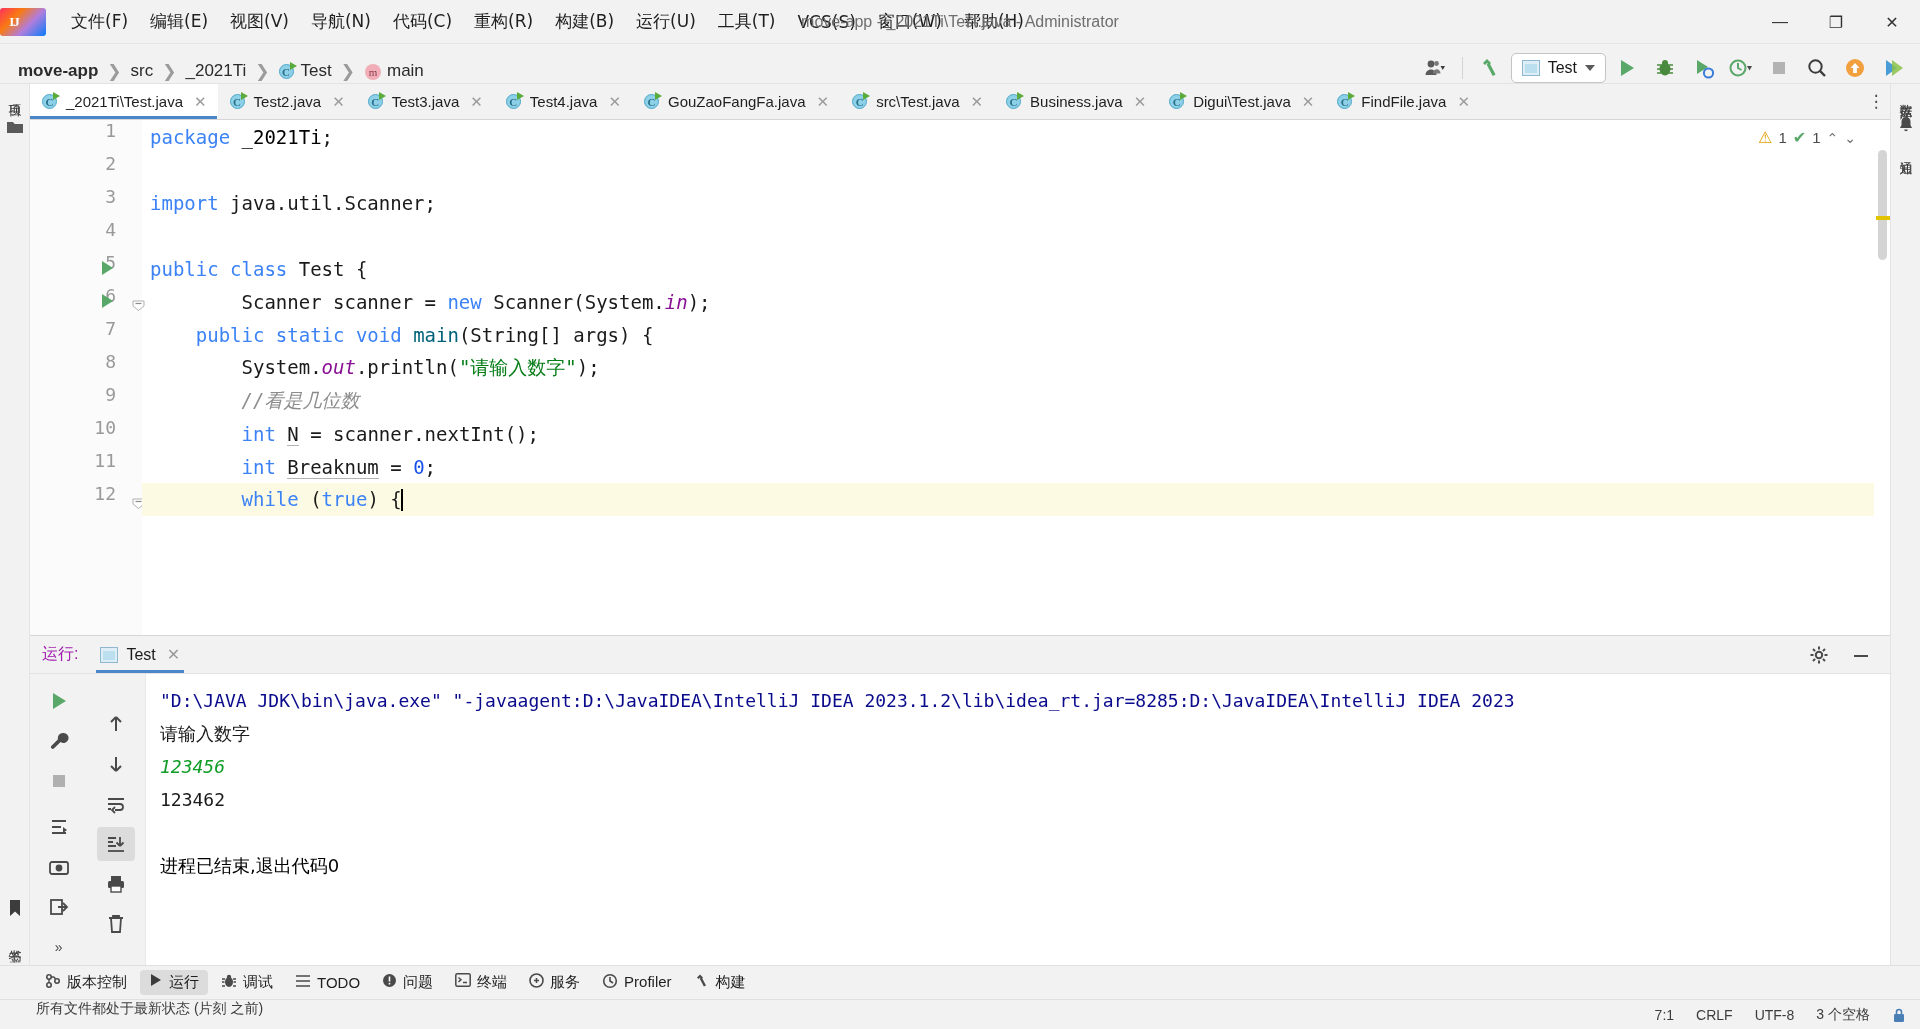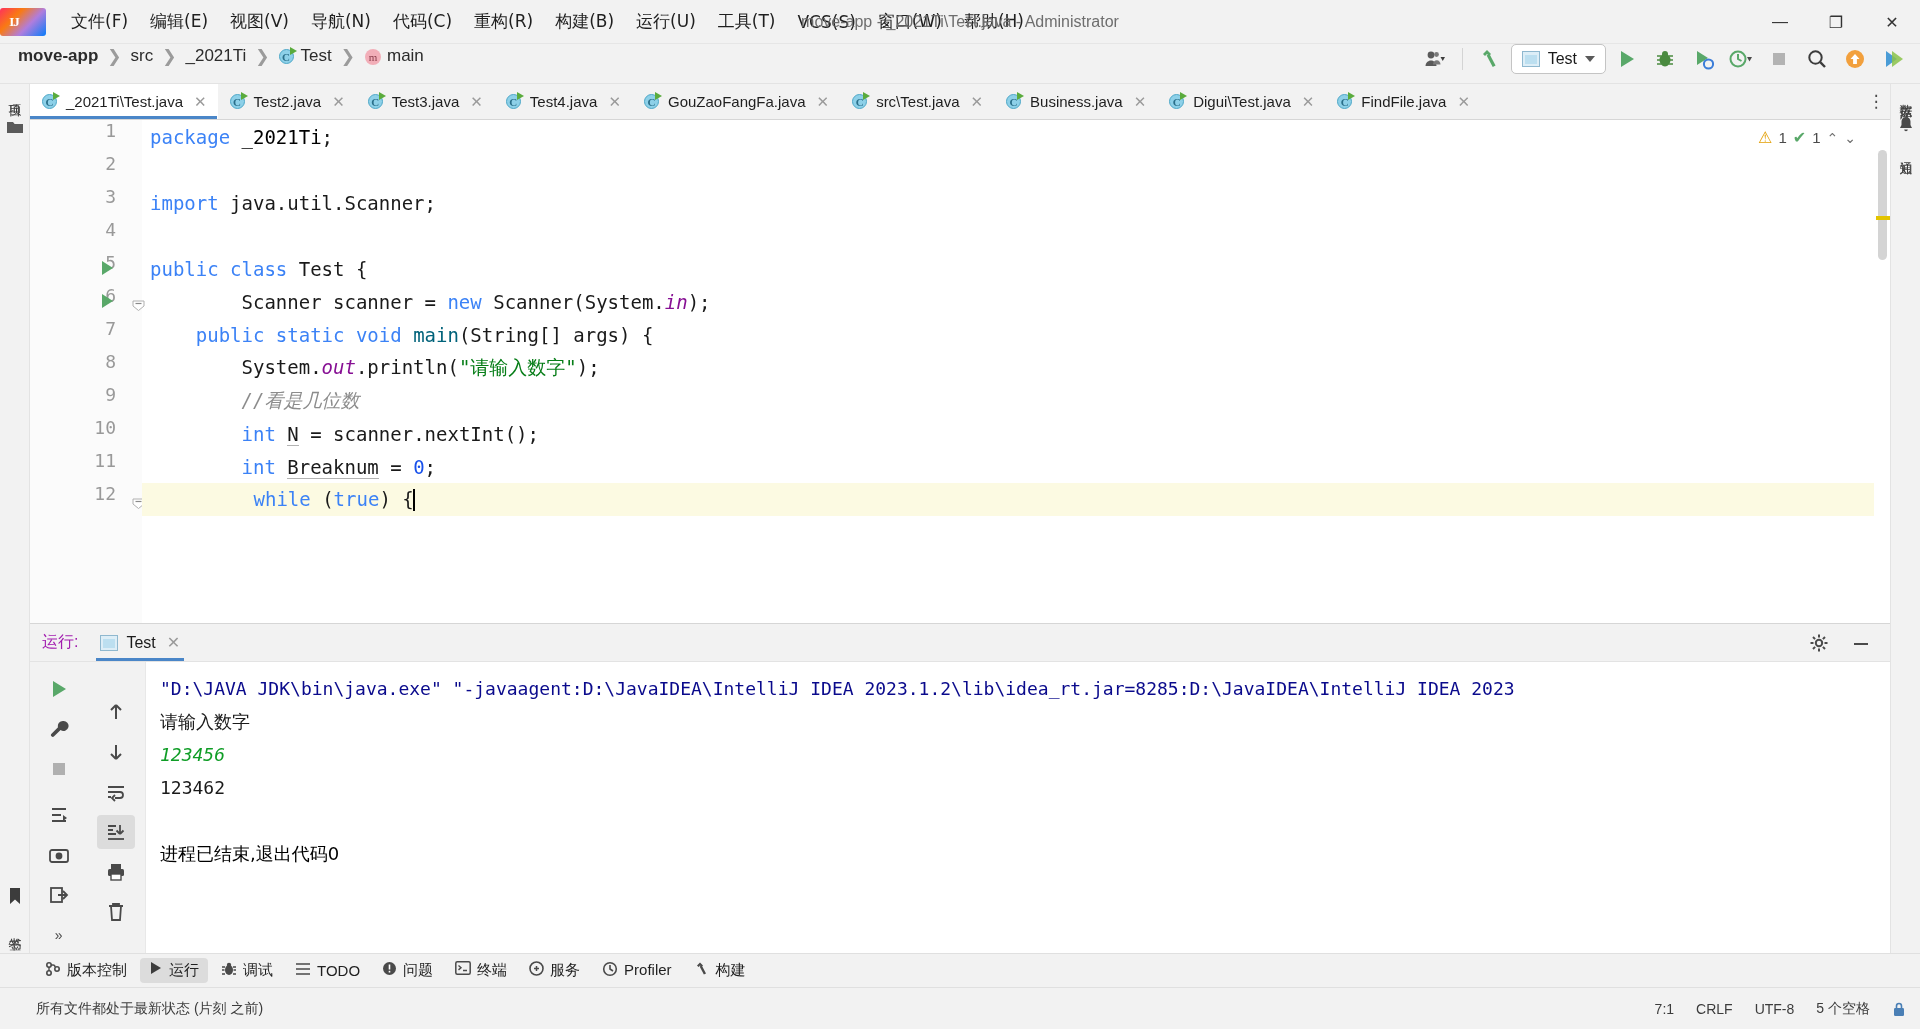--- a/index.html
+++ b/index.html
@@ -32,21 +32,21 @@
   .win-title {
     position:absolute; left:0; right:0; text-align:center; font-size:16px; color:#6e6e6e;
     pointer-events:none;
   }
   .win-ctrl { margin-left:auto; display:flex; height:100%; z-index:2;}
   .wbtn { width:56px; height:44px; display:flex; align-items:center; justify-content:center;
           font-size:16px; color:#333; }
 
   
   .navbar {
-    height: 40px; min-height:40px; display:flex; align-items:flex-start;
+    height: 40px; min-height:40px; display:flex; align-items:flex-end;
     background:#f2f2f2; border-bottom:1px solid #e3e3e3; padding-left:14px; position:relative;
   }
   .crumbs { display:flex; align-items:center; gap:2px; }
   .crumb { font-size:17px; color:#2b2b2b; padding:2px 4px; white-space:nowrap; }
   .crumb.bold { font-weight:bold; }
   .crumb-sep { color:#9b9b9b; font-size:17px; margin:0 3px; }
   .cicon { display:inline-flex; align-items:center; margin-right:5px; vertical-align:middle;}
   .toolbar-right { margin-left:auto; display:flex; align-items:center; gap:4px; padding-right:10px; }
   .tbtn { width:34px; height:30px; display:flex; align-items:center; justify-content:center; border-radius:4px;}
   .tsep { width:1px; height:22px; background:#d4d4d4; margin:0 6px;}
@@ -151,21 +151,21 @@
   .cn-han { font-family:"DejaVu Sans","Liberation Sans",sans-serif; }
 
   
   .toolbars {
     height:34px; min-height:34px; display:flex; align-items:center; background:#f2f2f2;
     border-top:1px solid #e0e0e0; padding-left:36px; gap:4px;
   }
   .twbtn { display:flex; align-items:flex-start; gap:6px; padding:3px 9px; font-size:15px; color:#1f1f1f;
            border-radius:4px; white-space:nowrap;}
   .twbtn.active { background:#dcdcdc; }
-  .statusbar { height:42px; min-height:30px; display:flex; align-items:center; background:#f2f2f2;
+  .statusbar { height:30px; min-height:30px; display:flex; background:#f2f2f2;
                border-top:1px solid #e0e0e0; padding:0 14px 0 36px; font-size:14px; color:#3c3c3c;}
   .status-right { margin-left:auto; display:flex; align-items:center; gap:22px;}
   .sicon { display:inline-flex; align-items:center; }
 </style>
 </head>
 <body>
 
 <div class="app">
 
   <div class="titlebar">
@@ -480,21 +480,21 @@
             <div class="code-line">
               <span style="padding-left:8px;">        <span class="cmt">//看是几位数</span></span>
             </div>
             <div class="code-line">
               <span style="padding-left:8px;">        <span class="kw">int</span> <span class="var-u">N</span> = scanner.nextInt();</span>
             </div>
             <div class="code-line">
               <span style="padding-left:8px;">        <span class="kw">int</span> <span class="var-u">Breaknum</span> = <span class="num">0</span>;</span>
             </div>
             <div class="code-line">
-              <span style="padding-left:20px;">        <span class="kw">while</span> (<span class="kw">true</span>) {<span class="caret-bar"></span></span>
+              <span style="padding-left:8px;">        <span class="kw">while</span> (<span class="kw">true</span>) {<span class="caret-bar"></span></span>
             </div>
           </div>
 
           <div class="editor-right-icons">
             <span class="warn-ic">⚠</span>
             <span>1</span>
             <span class="ok-ic">✔</span>
             <span>1</span>
             <span class="chev">⌃</span>
             <span class="chev">⌄</span>
@@ -716,21 +716,21 @@
       <span>构建</span>
     </div>
   </div>
 
   <div class="statusbar">
     <span>所有文件都处于最新状态 (片刻 之前)</span>
     <div class="status-right">
       <span>7:1</span>
       <span>CRLF</span>
       <span>UTF-8</span>
-      <span>5 个空格</span>
+      <span>3 个空格</span>
       <span class="sicon">
         <svg width="14" height="16" viewBox="0 0 14 16">
             <rect x="2" y="7" width="10" height="8" rx="1.2" fill="#4a7fb5"></rect>
             <path d="M4.5 7V5a2.5 2.5 0 0 1 5 0v2" fill="none" stroke="#4a7fb5" stroke-width="1.6"></path>
           </svg>
       </span>
     </div>
   </div>
 </div>
 

